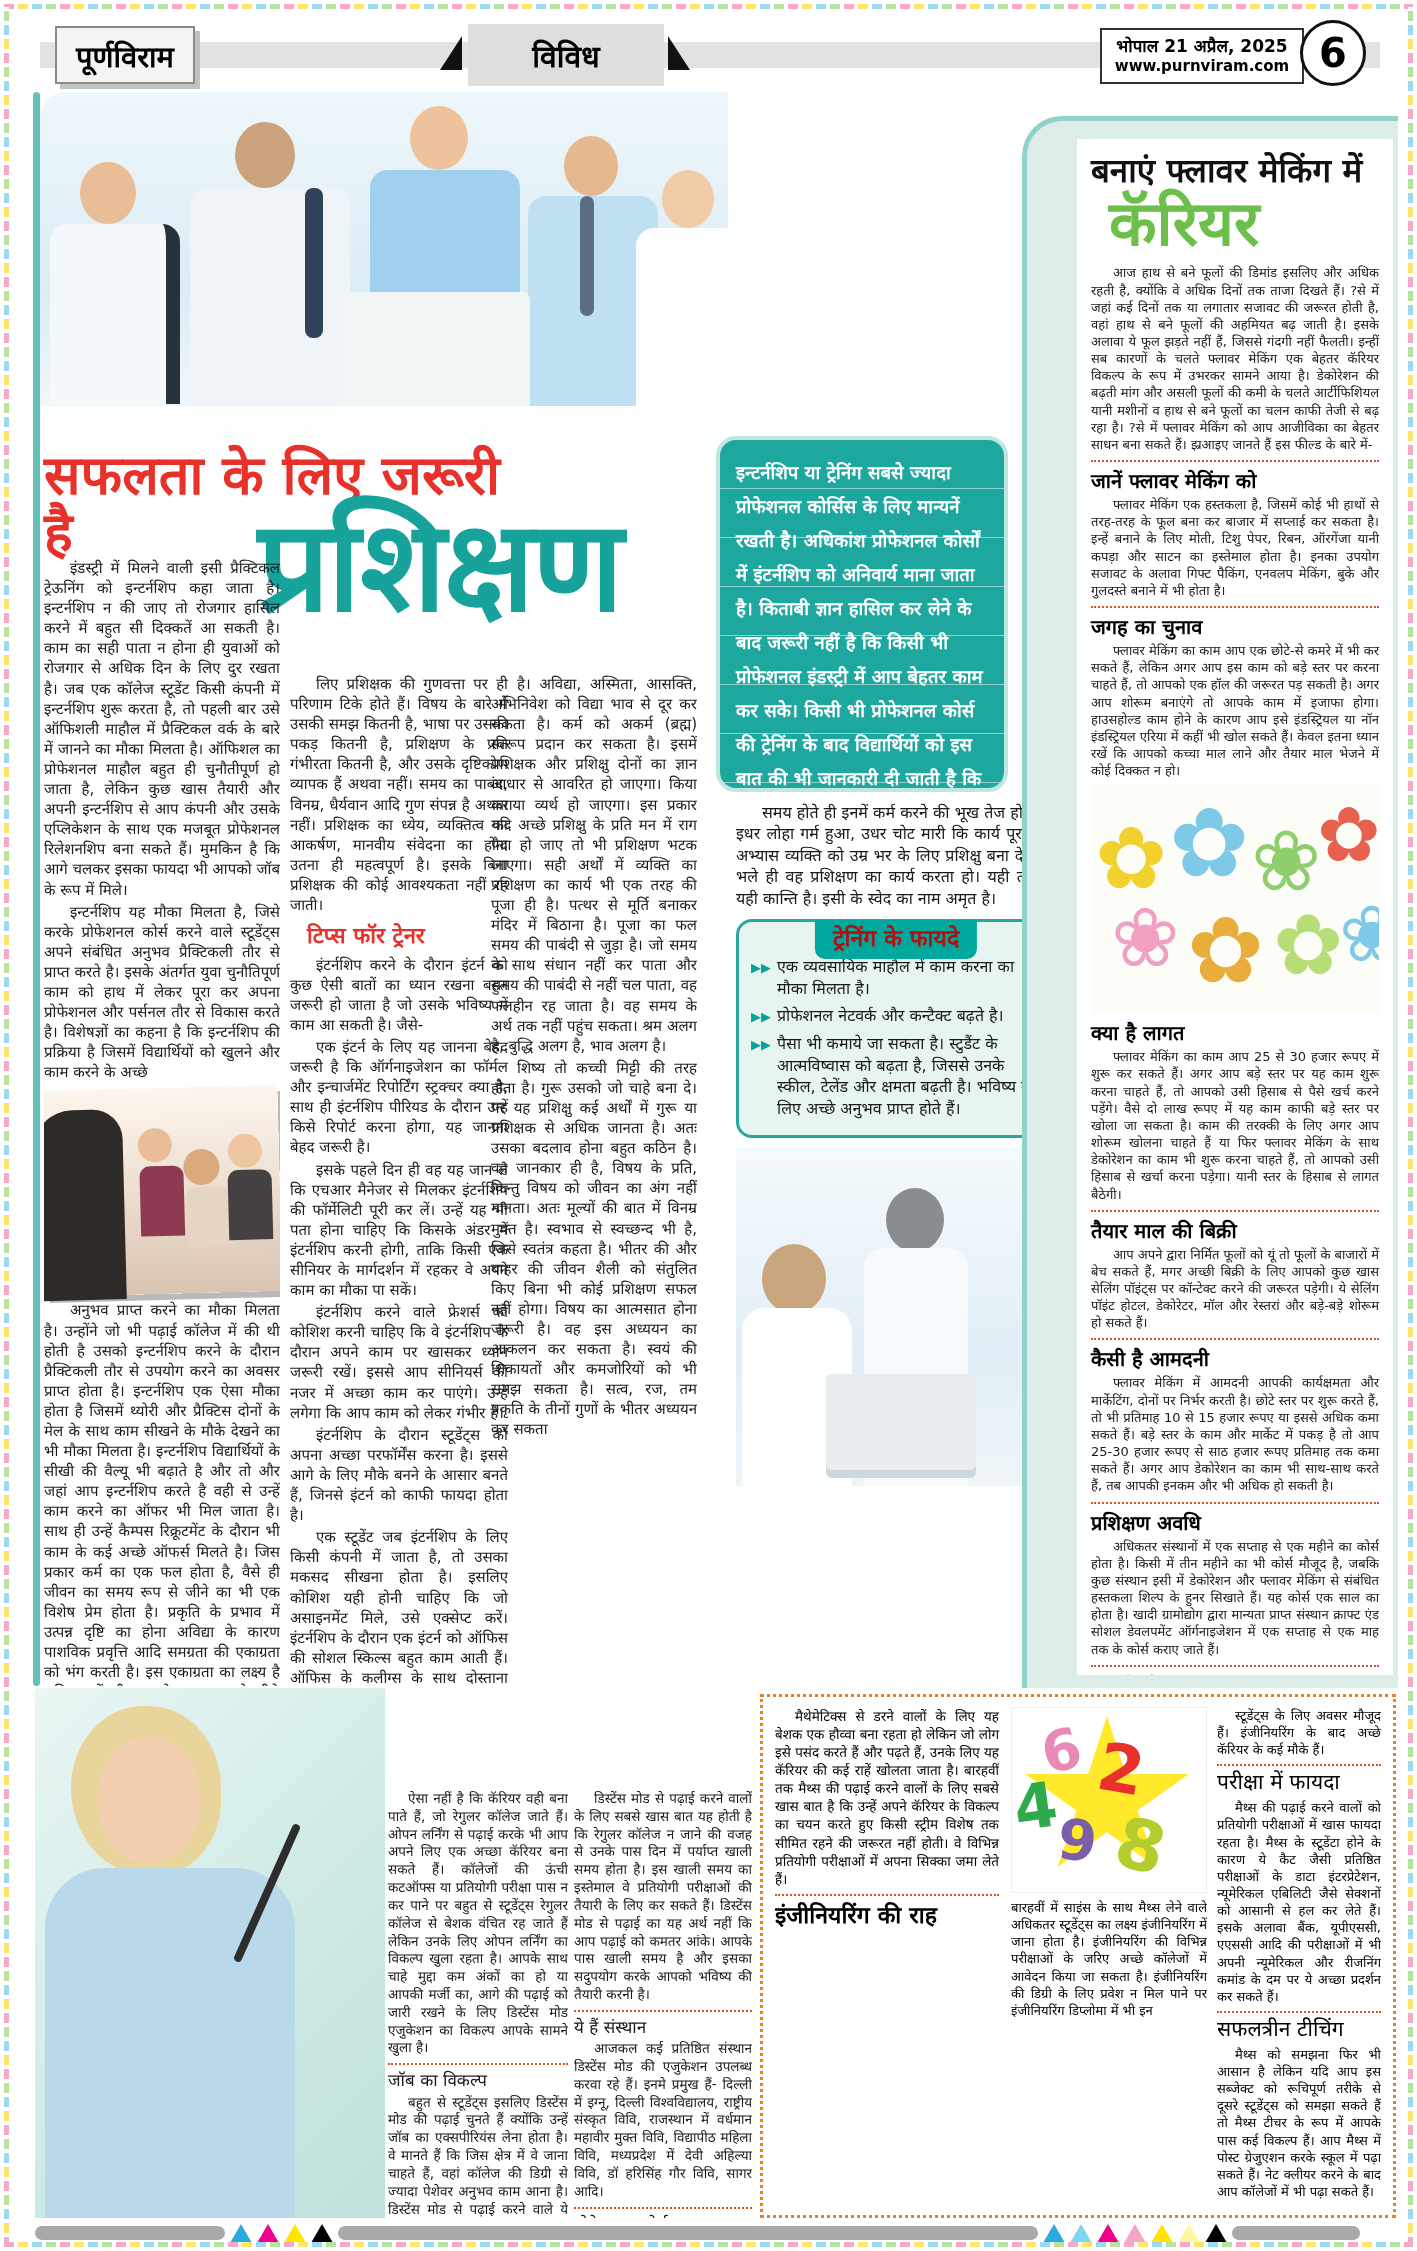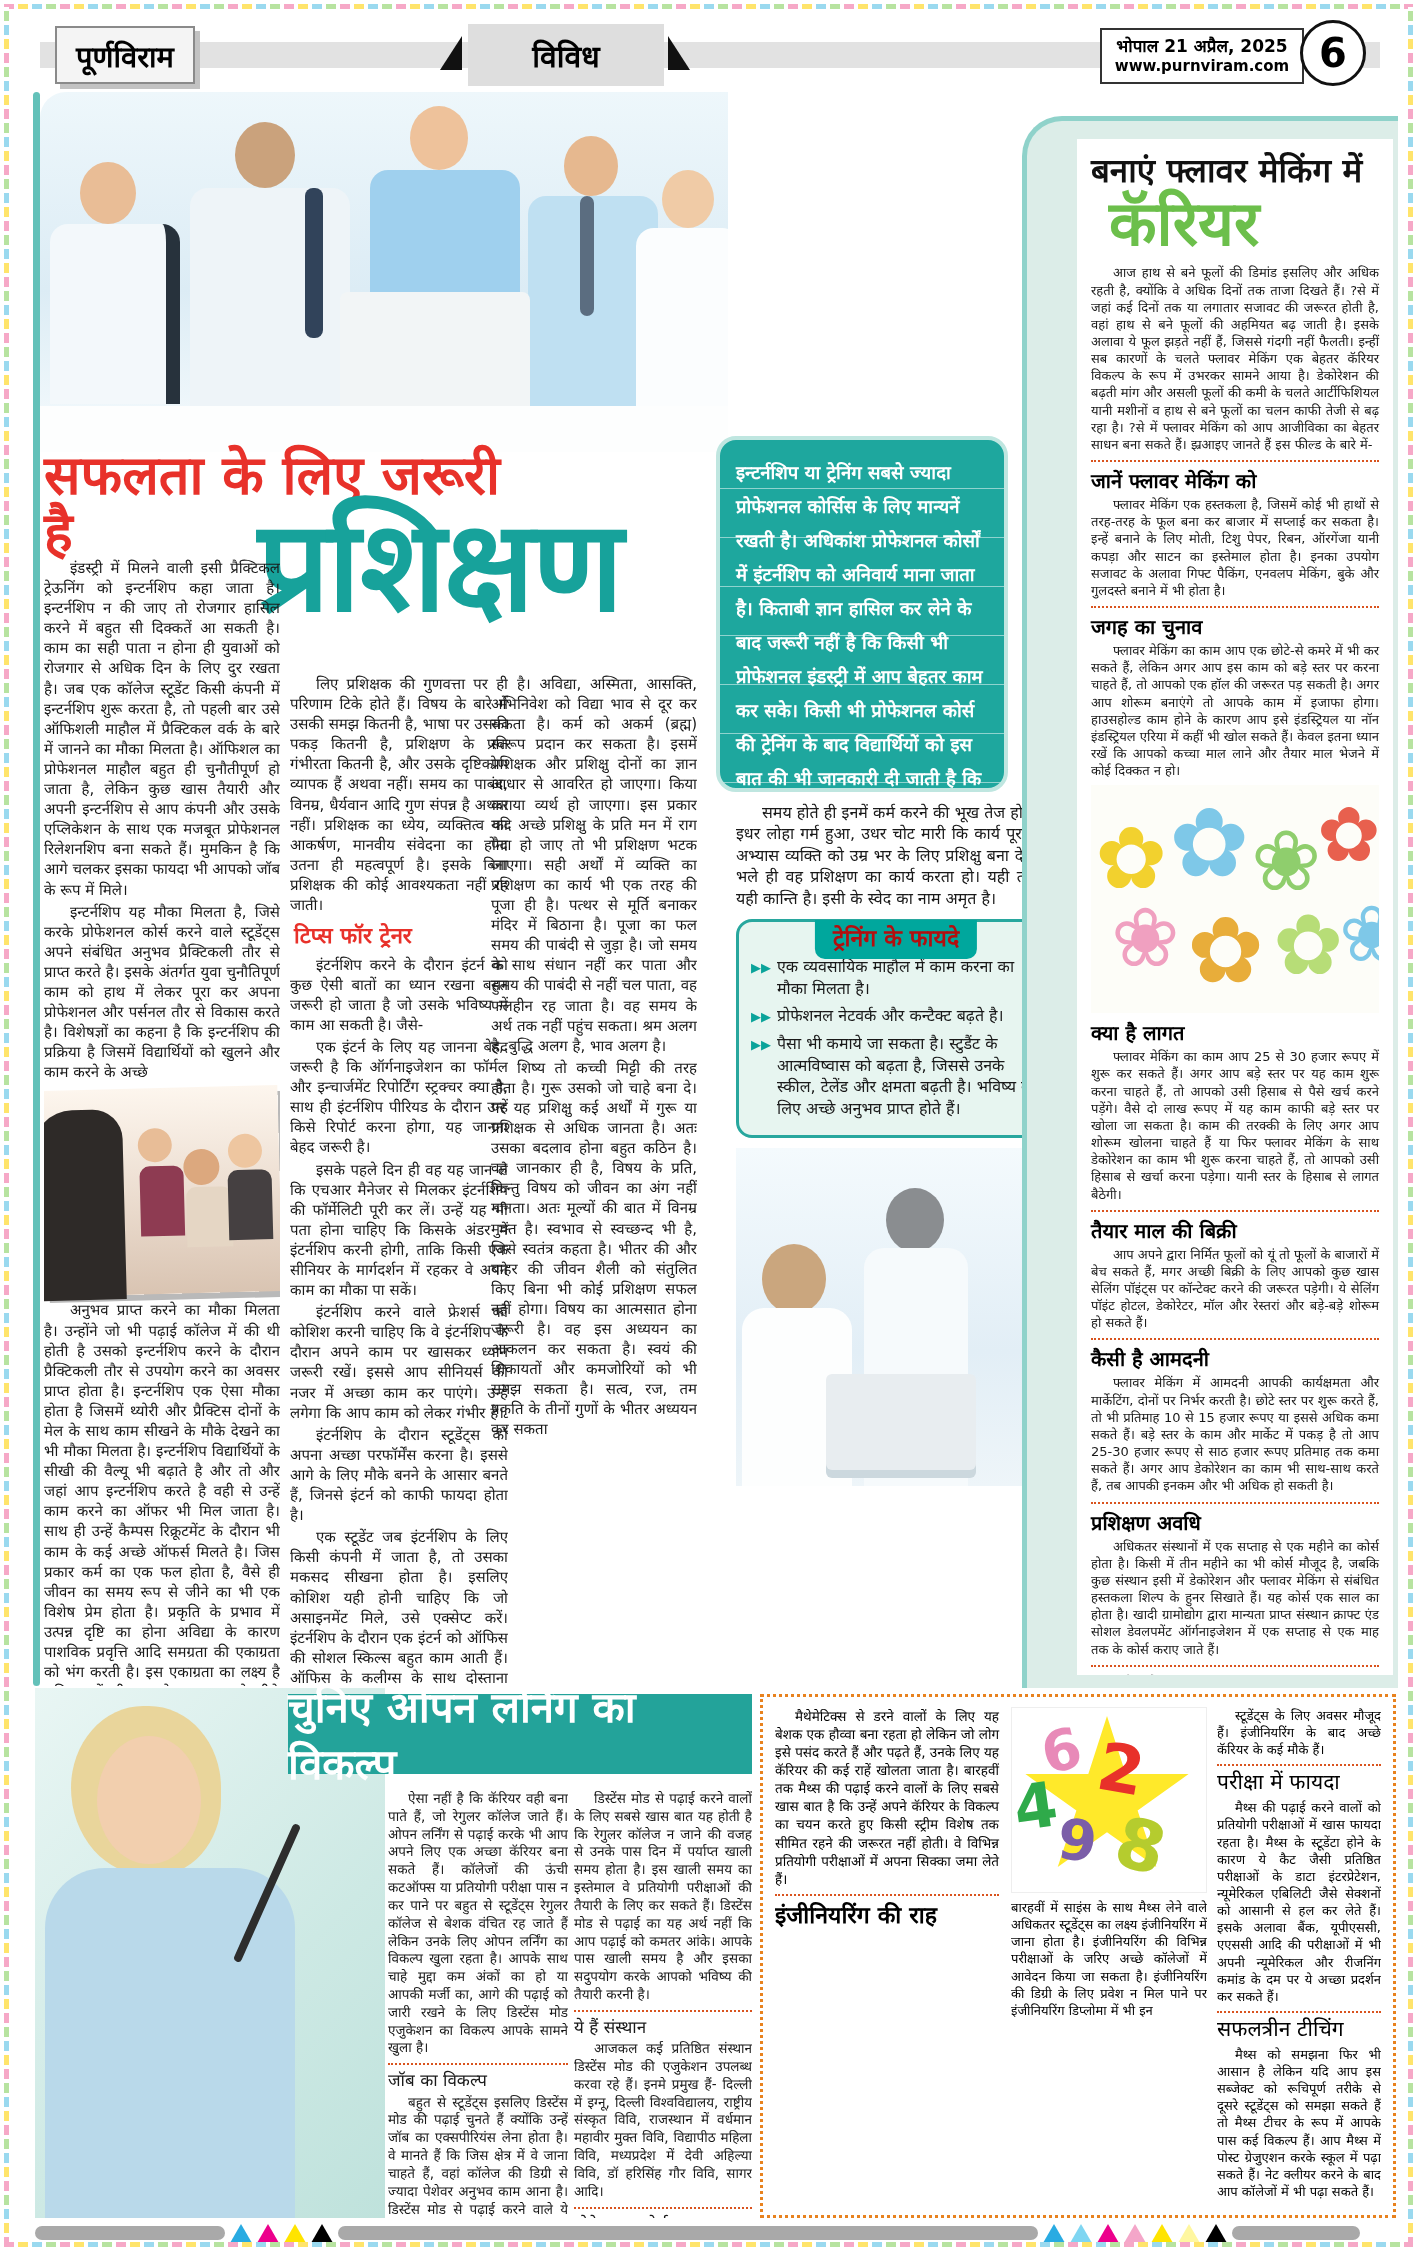--- a/index.html
+++ b/index.html
@@ -41,21 +41,21 @@
   .torso { border-radius:18px 18px 0 0; }
   .kicker { position:absolute; left:44px; top:448px; width:500px; font-size:54px; font-weight:bold; color:#e8312a; line-height:1.05; }
   .big-title { position:absolute; left:258px; top:498px; width:470px; font-size:126px; font-weight:bold; color:#17a29b; line-height:1.1; letter-spacing:-2px; }
   .quote-box { position:absolute; left:716px; top:436px; width:292px; height:356px; background:#1ea79e;
     border:4px solid #bfe6e0; border-radius:20px; padding:16px 16px 10px; color:#fff; font-weight:bold;
     font-size:18.5px; line-height:34px; text-align:left; overflow:hidden;
     background-image:repeating-linear-gradient(to bottom, transparent 0 48px, rgba(255,255,255,.5) 48px 49px); }
 
   .ncol { position:absolute; overflow:hidden; font-size:15px; line-height:1.34; text-align:justify; color:#191919; }
   .ncol p { text-indent:26px; margin-bottom:2px; }
-  .tips-h { color:#e8312a; font-size:22px; font-weight:bold; margin:6px 4px 4px; text-indent:0; }
+  .tips-h { color:#e8312a; font-size:22px; font-weight:bold; margin:6px 17px 4px; text-indent:0; }
   .class-photo { width:100%; height:206px; margin:6px 0; transform:rotate(-1.5deg);
     background:linear-gradient(180deg,#fdf6ee 0%,#e9d9cb 60%,#d9c4b2 100%); box-shadow:3px 6px 0 #b9b9b9; position:relative; }
   .couple-photo { width:100%; height:338px; margin-top:10px;
     background:linear-gradient(180deg,#f4fafd 0%,#e2eef6 60%,#eef5f9 100%); position:relative; }
 
   .benefits { border:3px solid #28a79e; background:#e7f5f0; border-radius:16px; padding:34px 12px 10px; position:relative; margin-top:10px; }
   .benefits-head { position:absolute; top:-2px; left:50%; transform:translateX(-50%); background:#00a79d;
     color:#b40e0e; font-weight:bold; font-size:23px; padding:3px 18px 5px; border-radius:0 0 10px 10px; white-space:nowrap; }
   .benefits ul { list-style:none; }
   .benefits li { display:flex; font-size:16px; line-height:1.35; text-align:left; margin-bottom:6px; }
@@ -286,21 +286,20 @@
 
     </div>
   </div>
 
   <div class="ol-photo">
     <div style="position:absolute;left:36px;top:18px;width:150px;height:170px;border-radius:50% 50% 46% 54%;background:#e9d59b;"></div>
     <div style="position:absolute;left:62px;top:48px;width:104px;height:128px;border-radius:50%;background:#f2cfae;"></div>
     <div style="position:absolute;left:10px;top:180px;width:250px;height:350px;background:#b9d9ea;border-radius:60px 60px 0 0;"></div>
     <div style="position:absolute;left:228px;top:130px;width:8px;height:150px;background:#2d2d2d;transform:rotate(24deg);border-radius:4px;"></div>
   </div>
-  <div class="ol-banner">चुनिए ओपन लर्निंग का विकल्प</div>
 
   <div class="ol-col" style="left:388px; top:1790px; width:180px; height:428px;">
     <p>ऐसा नहीं है कि कॅरियर वही बना पाते हैं, जो रेगुलर कॉलेज जाते हैं। ओपन लर्निंग से पढ़ाई करके भी आप अपने लिए एक अच्छा कॅरियर बना सकते हैं। कॉलेजों की ऊंची कटऑफ्स या प्रतियोगी परीक्षा पास न कर पाने पर बहुत से स्टूडेंट्स रेगुलर कॉलेज से बेशक वंचित रह जाते हैं लेकिन उनके लिए ओपन लर्निंग का विकल्प खुला रहता है। आपके साथ चाहे मुद्दा कम अंकों का हो या आपकी मर्जी का, आगे की पढ़ाई को जारी रखने के लिए डिस्टेंस मोड एजुकेशन का विकल्प आपके सामने खुला है।</p>
     <div class="ol-sep"></div>
     <div class="ol-h">जॉब का विकल्प</div>
     <p>बहुत से स्टूडेंट्स इसलिए डिस्टेंस मोड की पढ़ाई चुनते हैं क्योंकि उन्हें जॉब का एक्सपीरियंस लेना होता है। वे मानते हैं कि जिस क्षेत्र में वे जाना चाहते हैं, वहां कॉलेज की डिग्री से ज्यादा पेशेवर अनुभव काम आना है। डिस्टेंस मोड से पढ़ाई करने वाले ये स्टूडेट अपना पूरा फोकस प्रोफेशनल कॅरियर पर रखते हैं।</p>
 
   </div>
 
   <div class="ol-col" style="left:574px; top:1790px; width:178px; height:428px;">

